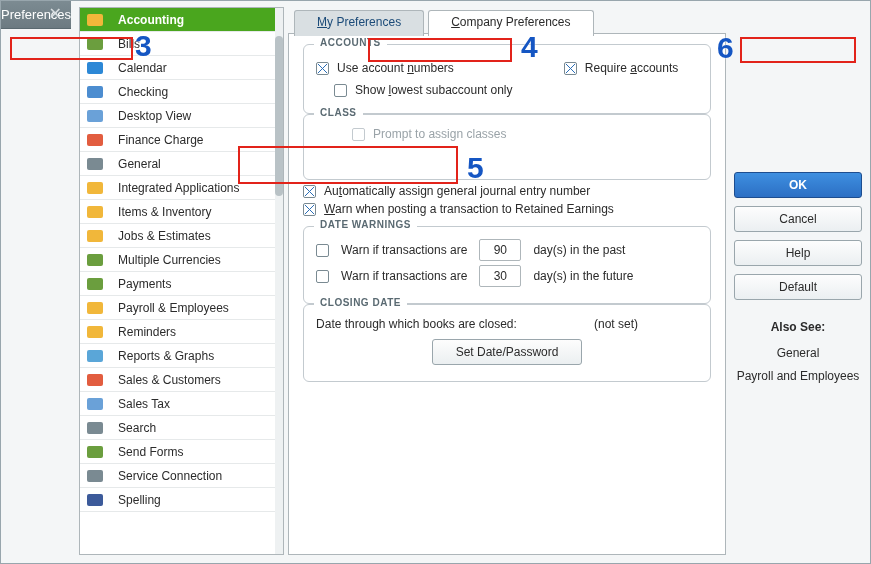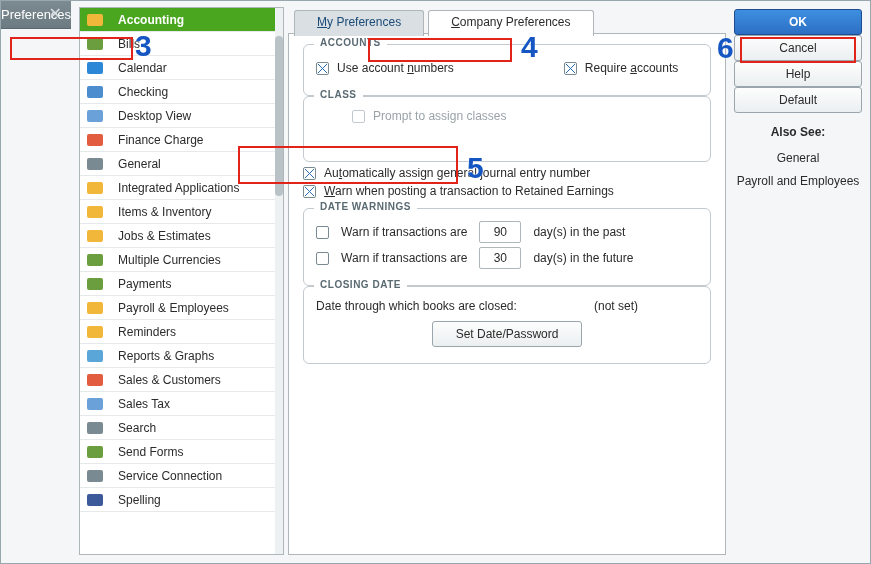--- a/index.html
+++ b/index.html
@@ -172,22 +172,23 @@
     background:linear-gradient(#3e8fe0,#2c6fc4);
     border-color:#1d4d8f;
     color:#fff; font-weight:600;
   }
 
   
   .rightcol {
     width:128px;
     display:flex; flex-direction:column;
     align-items:stretch;
-    gap:0;
+    gap:8px;
     padding-top:2px;
+    justify-content:center;
   }
   .rightcol .btn { min-width:0; width:100%; }
   .also {
     margin-top:12px;
     text-align:center;
     font-size:12px;
     color:#2b2b2b;
   }
   .also-title { font-weight:600; margin-bottom:12px; }
   .also-item { margin:8px 0; line-height:1.25; }
@@ -414,20 +415,24 @@
           <div class="row cols">
             <span class="row">
               <span class="chk checked"></span>
               <span class="lbl">Use account <span class="ul">n</span>umbers</span>
             </span>
             <span class="row">
               <span class="chk checked"></span>
               <span class="lbl">Require <span class="ul">a</span>ccounts</span>
             </span>
           </div>
+          <div class="row" style="margin-left:18px;">
+            <span class="chk"></span>
+            <span class="lbl">Show <span class="ul">l</span>owest subaccount only</span>
+          </div>
         </div>
 
         <div class="group" style="padding-bottom:34px;">
           <span class="group-title">CLASS</span>
           <div class="row" style="margin-left:36px;">
             <span class="chk disabled"></span>
             <span class="lbl muted">Prompt to assign classes</span>
           </div>
         </div>
 

